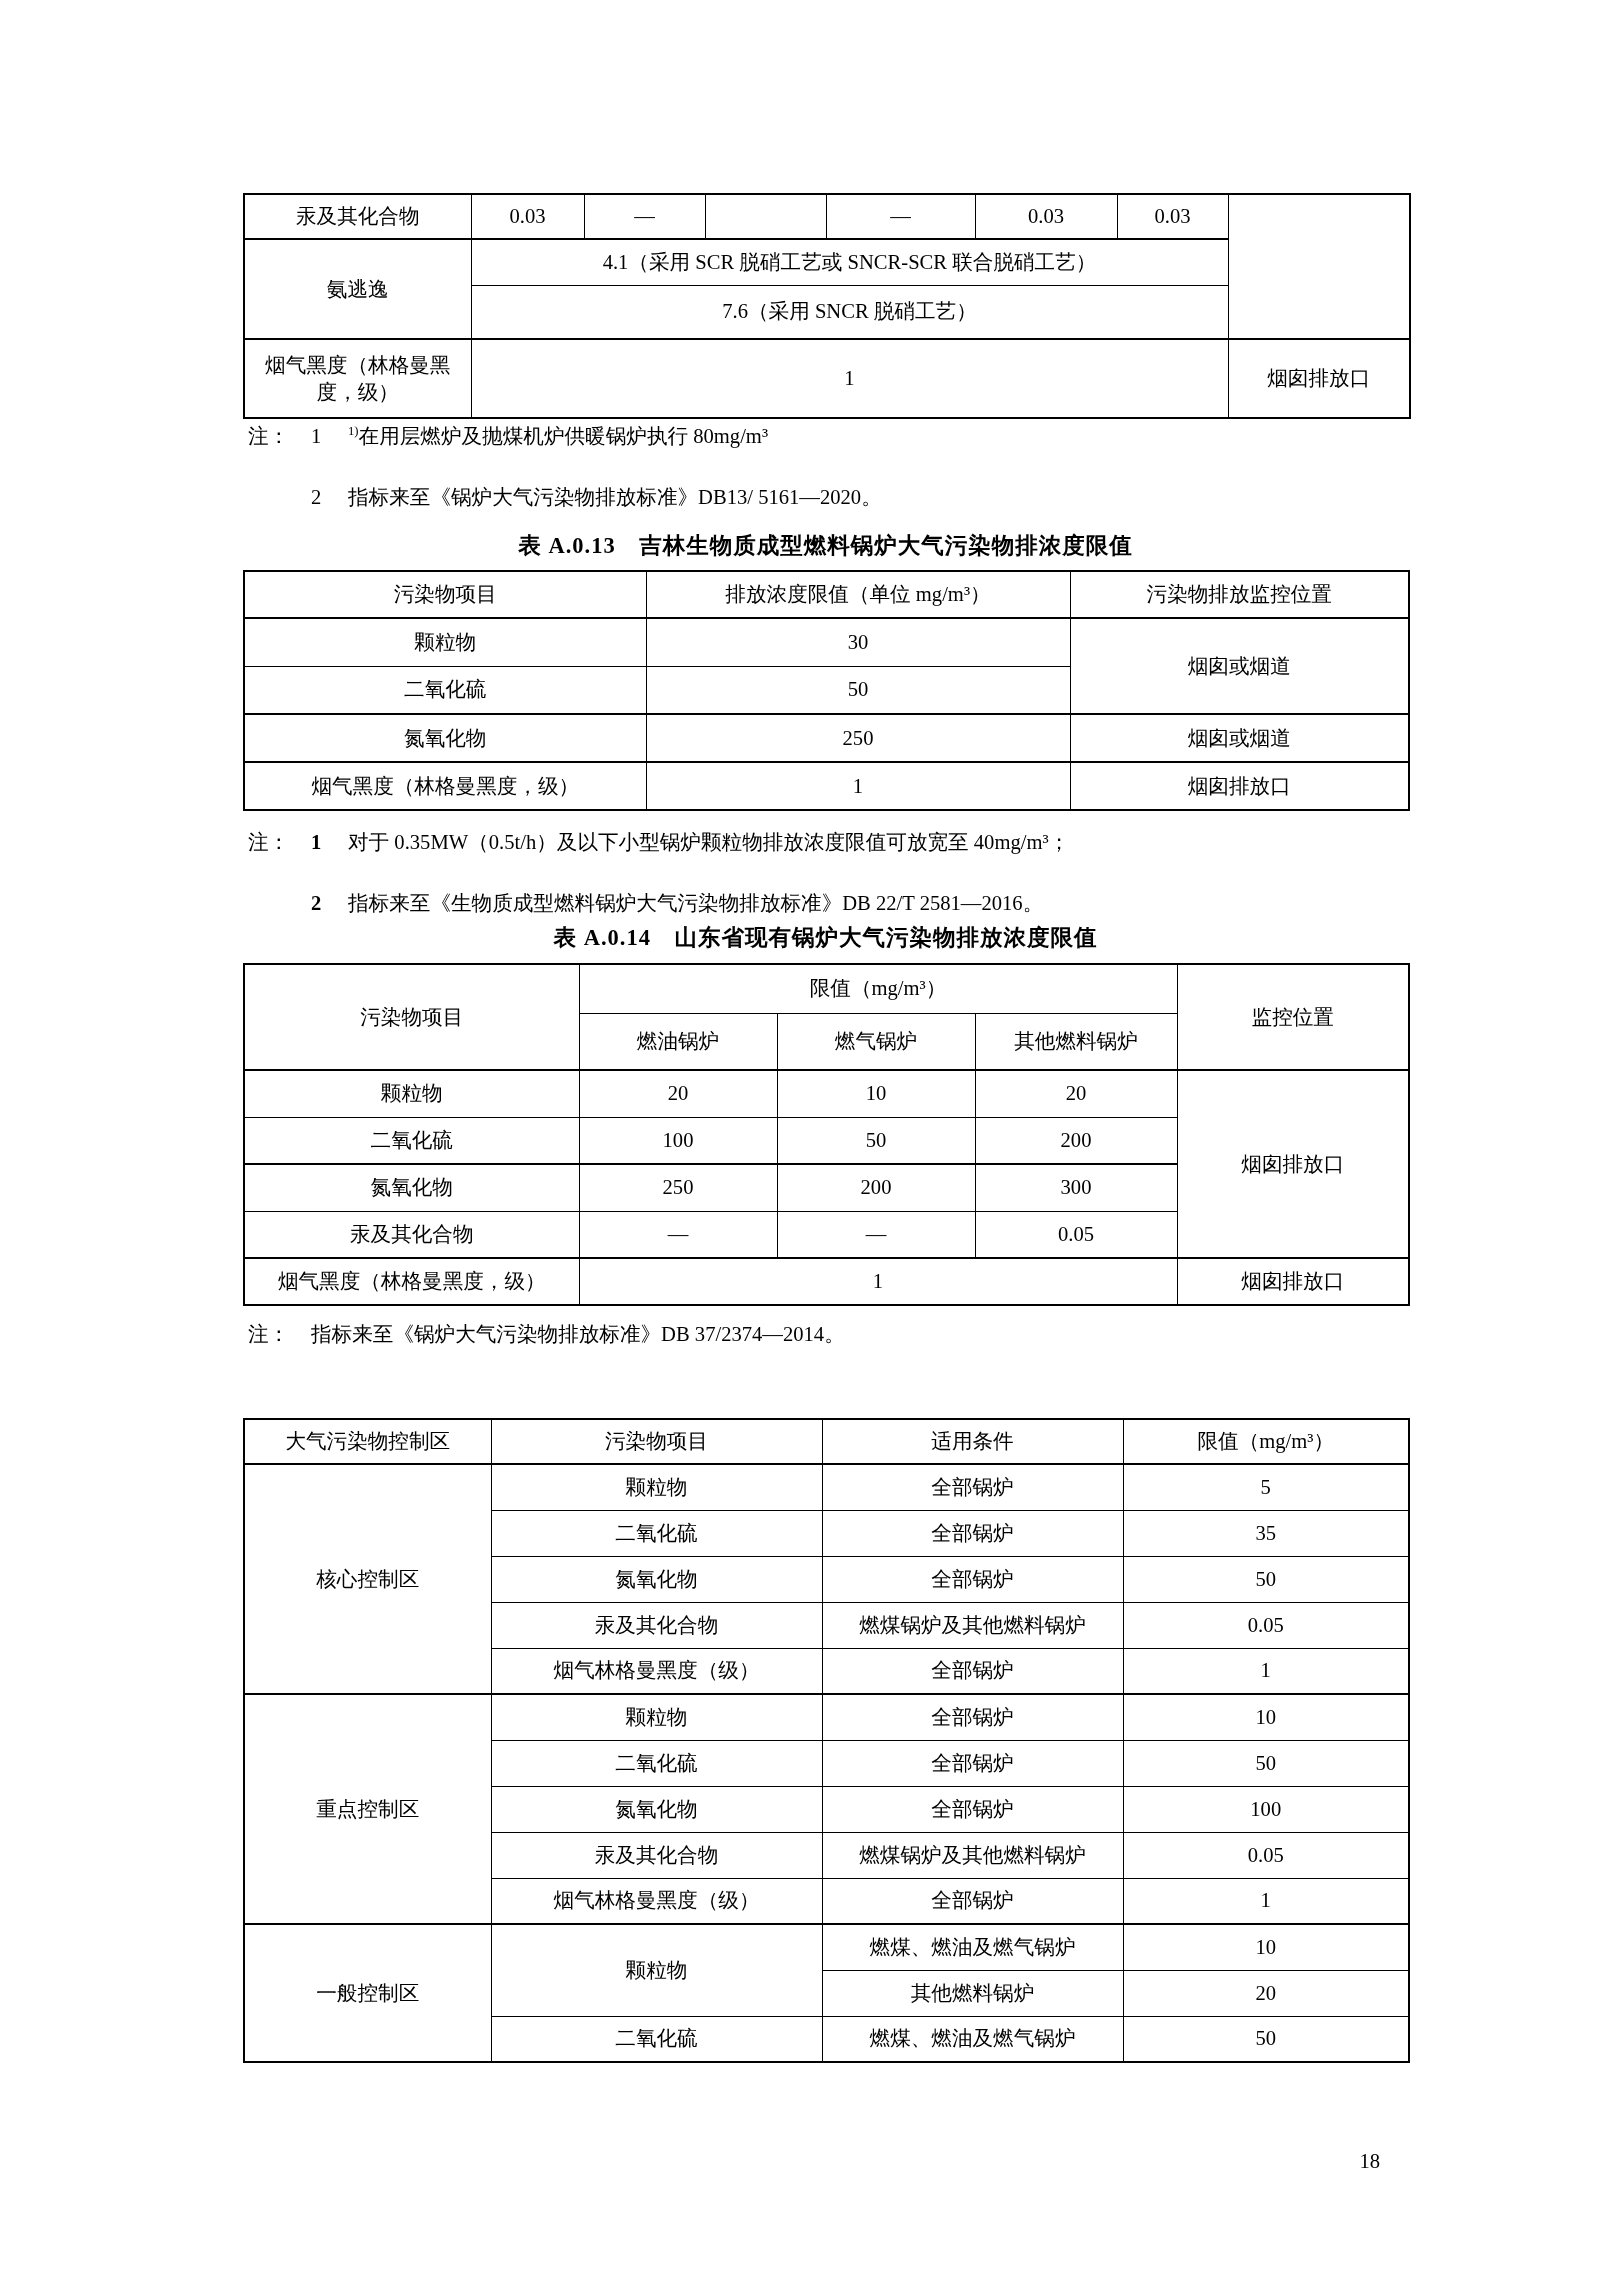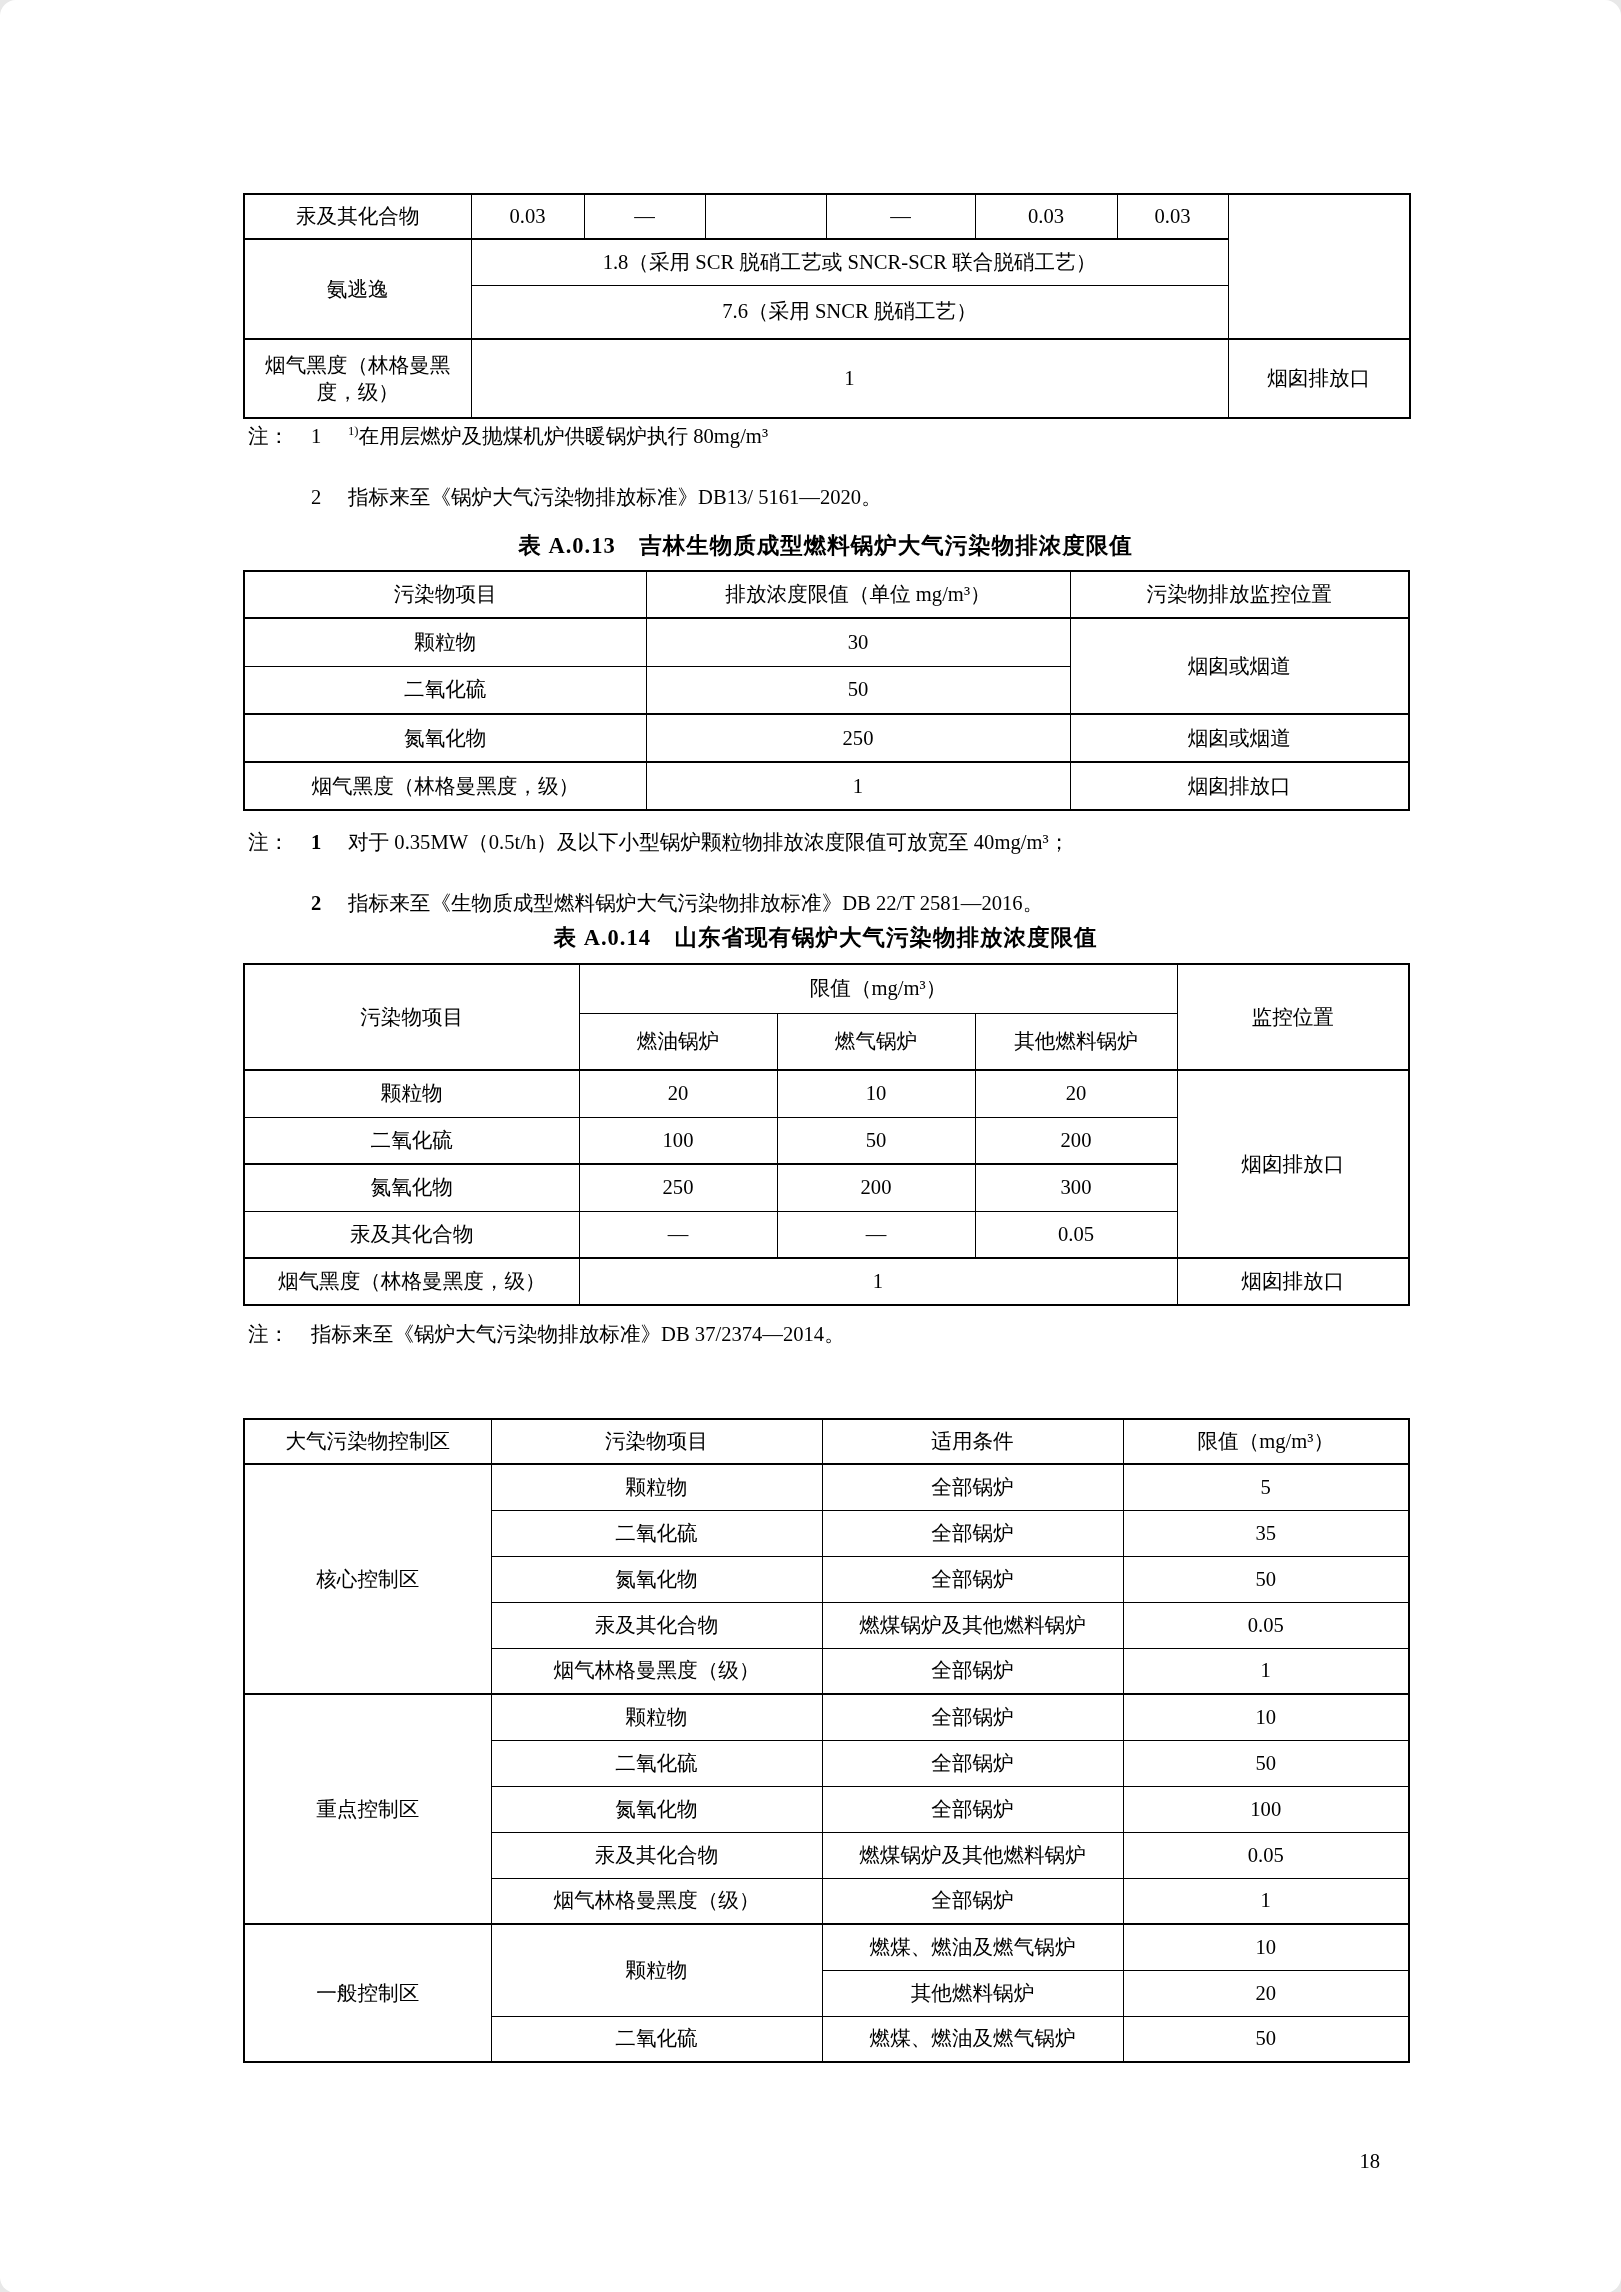--- a/index.html
+++ b/index.html
@@ -1,20 +1,20 @@
 <!DOCTYPE html>
 <html><head>
 <meta charset="utf-8">
 <style>
   html,body{margin:0;padding:0;background:#e8e8e8;}
   .page{
     position:relative;width:1621px;height:2293px;margin:0 auto;
     background:#ffffff;color:#000;
     font-family:"Liberation Serif","DejaVu Serif",serif;
-    font-size:20.6px;line-height:1.3;border-radius:16px;
+    font-size:20.6px;line-height:1.3;
   }
   table.doc{
     position:absolute;left:243px;border-collapse:collapse;table-layout:fixed;
     border:2.9px solid #000;font-size:20.6px;
   }
   table.doc td, table.doc th{
     border:1.5px solid #000;text-align:center;vertical-align:middle;
     padding:2px 7.8px;font-weight:normal;overflow:hidden;
   }
   tr.thick td, tr.thick th{border-top-width:2.9px;}
@@ -55,21 +55,21 @@
         <td>0.03</td>
         <td>—</td>
         <td></td>
         <td>—</td>
         <td>0.03</td>
         <td>0.03</td>
         <td rowspan="3"></td>
       </tr>
       <tr class="thick" style="height:46px">
         <td rowspan="2">氨逃逸</td>
-        <td colspan="6">1.8（采用 SCR 脱硝工艺或 SNCR-SCR 联合脱硝工艺）</td>
+        <td colspan="6">4.1（采用 SCR 脱硝工艺或 SNCR-SCR 联合脱硝工艺）</td>
       </tr>
       <tr style="height:54px">
         <td colspan="6">7.6（采用 SNCR 脱硝工艺）</td>
       </tr>
       <tr class="thick" style="height:79px">
         <td>烟气黑度（林格曼黑度，级）</td>
         <td colspan="6">1</td>
         <td>烟囱排放口</td>
       </tr>
     </tbody>

